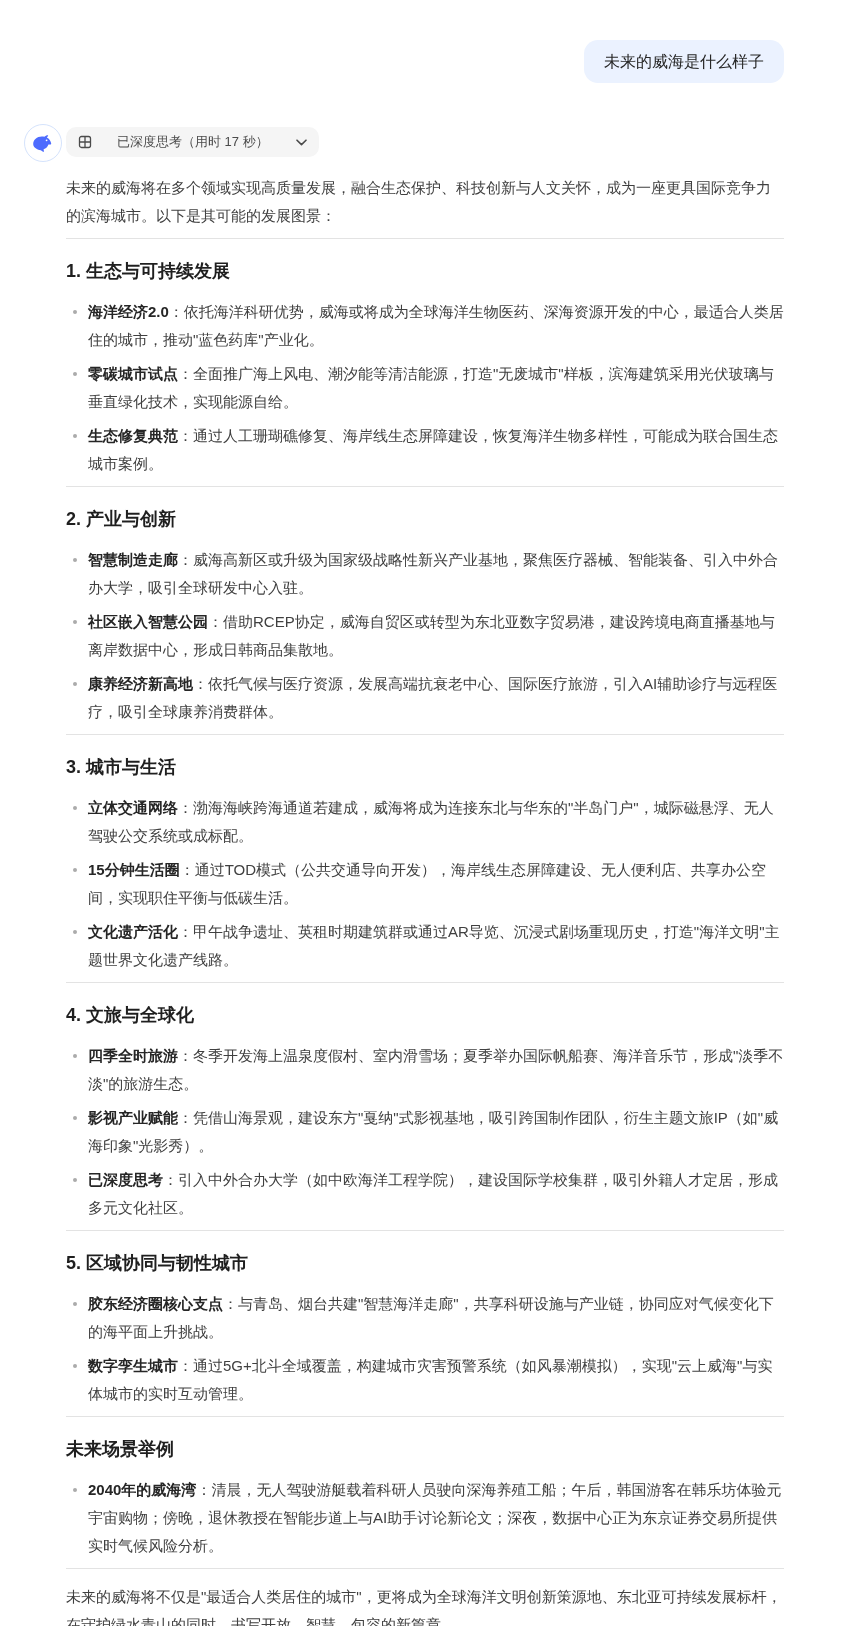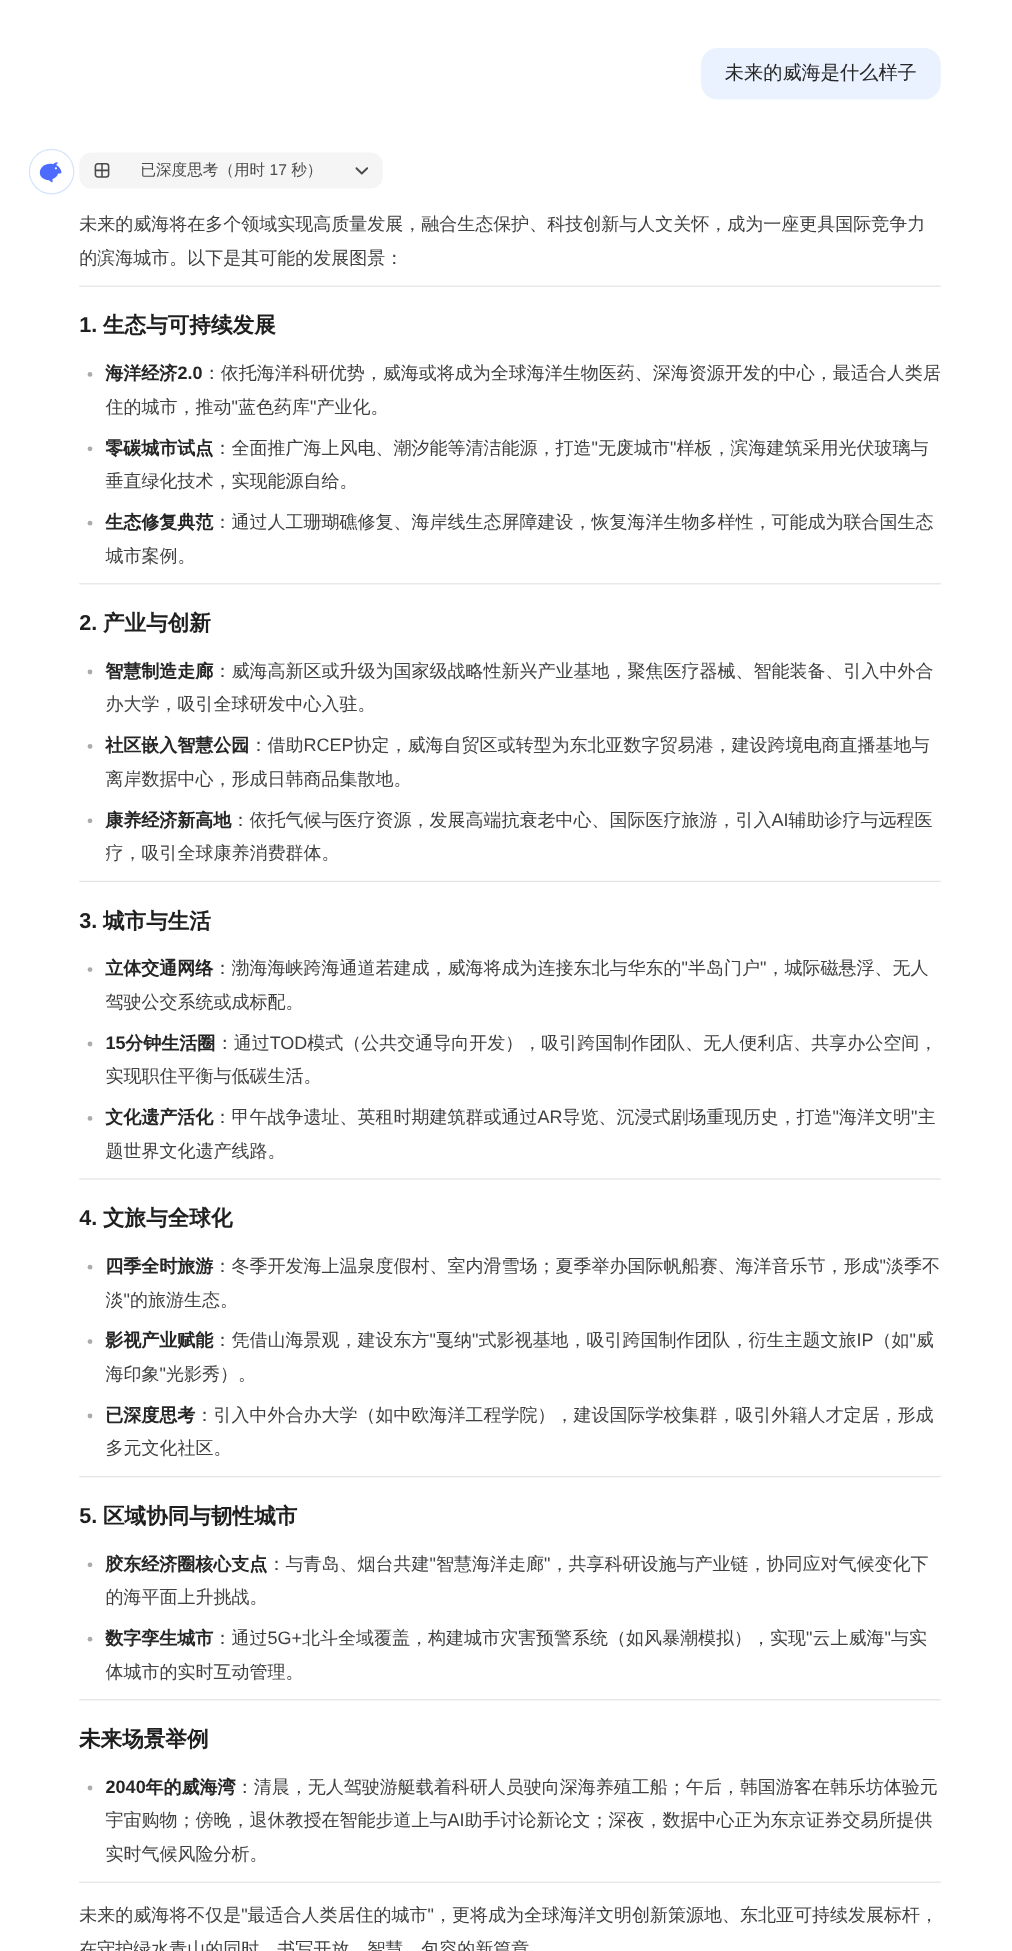--- a/index.html
+++ b/index.html
@@ -108,21 +108,21 @@
         <li class="sec-item"><span class="term">智慧制造走廊</span><span>：威海高新区或升级为国家级战略性新兴产业基地，聚焦医疗器械、智能装备、引入中外合办大学，吸引全球研发中心入驻。</span></li>
         <li class="sec-item"><span class="term">社区嵌入智慧公园</span><span>：借助RCEP协定，威海自贸区或转型为东北亚数字贸易港，建设跨境电商直播基地与离岸数据中心，形成日韩商品集散地。</span></li>
         <li class="sec-item"><span class="term">康养经济新高地</span><span>：依托气候与医疗资源，发展高端抗衰老中心、国际医疗旅游，引入AI辅助诊疗与远程医疗，吸引全球康养消费群体。</span></li>
       </ul>
 
       
       <hr class="divider">
       <h3 class="sec-title">3. 城市与生活</h3>
       <ul class="sec-list">
         <li class="sec-item"><span class="term">立体交通网络</span><span>：渤海海峡跨海通道若建成，威海将成为连接东北与华东的"半岛门户"，城际磁悬浮、无人驾驶公交系统或成标配。</span></li>
-        <li class="sec-item"><span class="term">15分钟生活圈</span><span>：通过TOD模式（公共交通导向开发），吸引跨国制作团队、无人便利店、共享办公空间，实现职住平衡与低碳生活。</span></li>
+        <li class="sec-item"><span class="term">15分钟生活圈</span><span>：通过TOD模式（公共交通导向开发），海岸线生态屏障建设、无人便利店、共享办公空间，实现职住平衡与低碳生活。</span></li>
         <li class="sec-item"><span class="term">文化遗产活化</span><span>：甲午战争遗址、英租时期建筑群或通过AR导览、沉浸式剧场重现历史，打造"海洋文明"主题世界文化遗产线路。</span></li>
       </ul>
 
       
       <hr class="divider">
       <h3 class="sec-title">4. 文旅与全球化</h3>
       <ul class="sec-list">
         <li class="sec-item"><span class="term">四季全时旅游</span><span>：冬季开发海上温泉度假村、室内滑雪场；夏季举办国际帆船赛、海洋音乐节，形成"淡季不淡"的旅游生态。</span></li>
         <li class="sec-item"><span class="term">影视产业赋能</span><span>：凭借山海景观，建设东方"戛纳"式影视基地，吸引跨国制作团队，衍生主题文旅IP（如"威海印象"光影秀）。</span></li>
         <li class="sec-item"><span class="term">已深度思考</span><span>：引入中外合办大学（如中欧海洋工程学院），建设国际学校集群，吸引外籍人才定居，形成多元文化社区。</span></li>

